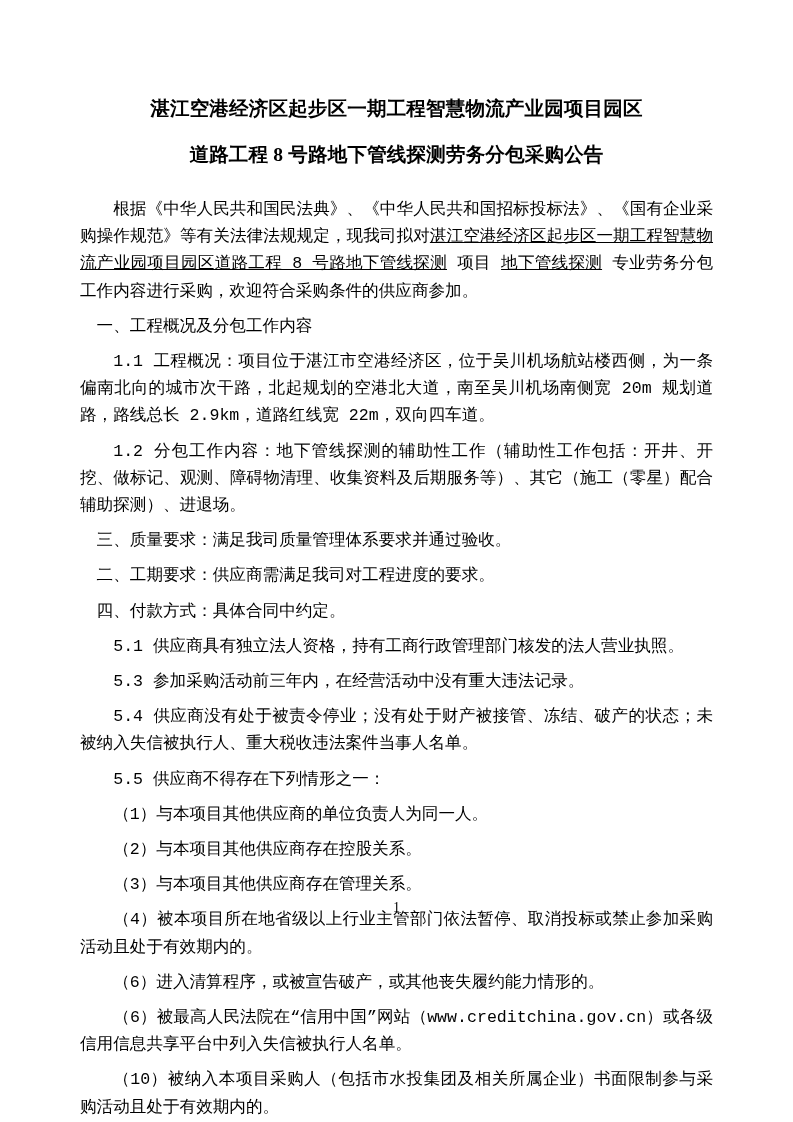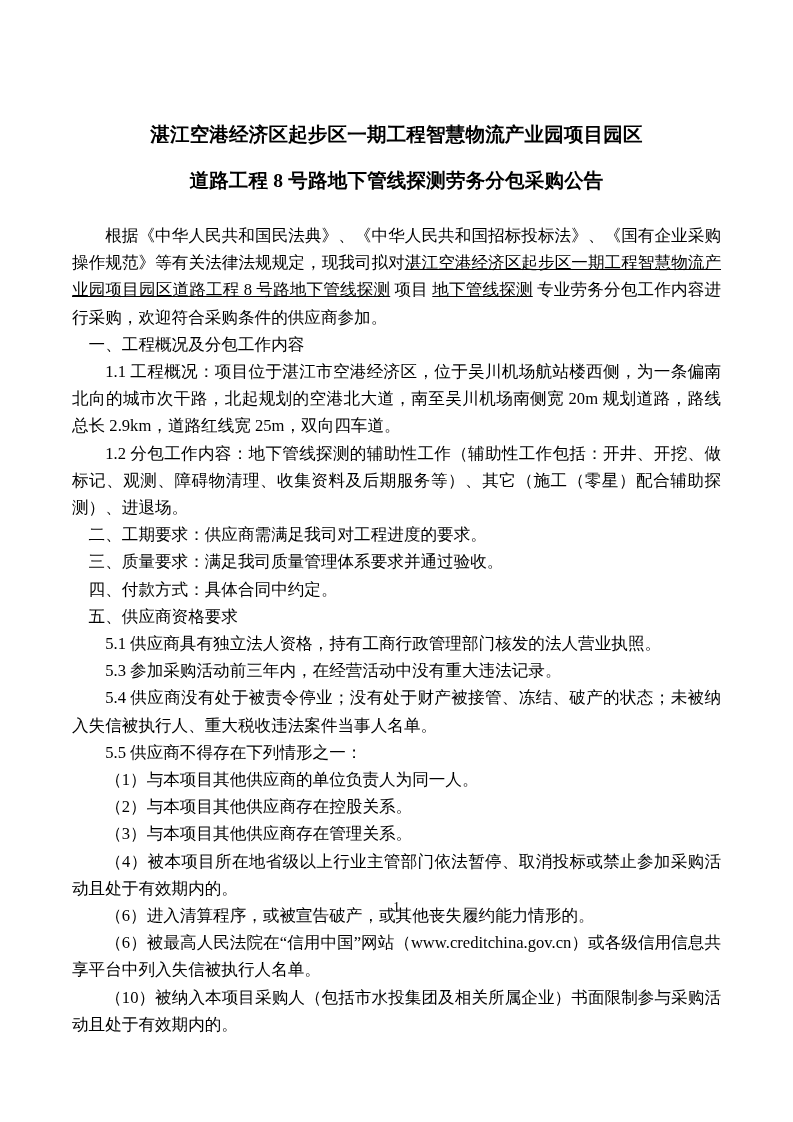--- a/index.html
+++ b/index.html
@@ -12,21 +12,21 @@
     height: 1122px;
     font-family: "Liberation Serif", "DejaVu Serif", serif;
     color: #000000;
     position: relative;
     overflow: hidden;
   }
   .page {
     width: 793px;
     height: 970px;
     box-sizing: border-box;
-    padding: 112px 72px 40px 72px;
+    padding: 86px 72px 40px 72px;
     position: relative;
   }
   .doc-title {
     text-align: center;
     font-size: 19.5px;
     font-weight: bold;
     line-height: 46px;
     letter-spacing: 0.2px;
   }
   .doc-title .line2 {
@@ -34,22 +34,23 @@
     font-family: Liberation Serif, serif;
   }
   .body-text {
     margin-top: 18px;
     font-size: 16.6px;
     line-height: 27.2px;
     text-align: justify;
     text-justify: inter-ideograph;
   }
   p.para {
-    margin: 0;
+    margin: 8px;
     text-indent: 2em;
+    font-family: Liberation Mono, monospace;
   }
   p.para.indent1 {
     text-indent: 1em;
   }
   .u {
     text-decoration: underline;
   }
   .page-number {
     position: absolute;
     bottom: 54px;
@@ -70,26 +71,25 @@
     <span class="line2">道路工程 8 号路地下管线探测劳务分包采购公告</span>
   </div>
 
   <div class="body-text">
 
     <p class="para">
       <span>根据《中华人民共和国民法典》、《中华人民共和国招标投标法》、《国有企业采购操作规范》等有关法律法规规定，现我司拟对</span><span class="u">湛江空港经济区起步区一期工程智慧物流产业园项目园区道路工程 8 号路地下管线探测</span><span> 项目 </span><span class="u">地下管线探测</span><span> 专业劳务分包工作内容进行采购，欢迎符合采购条件的供应商参加。</span>
     </p>
 
     <p class="para indent1">一、工程概况及分包工作内容</p>
-    <p class="para">1.1 工程概况：项目位于湛江市空港经济区，位于吴川机场航站楼西侧，为一条偏南北向的城市次干路，北起规划的空港北大道，南至吴川机场南侧宽 20m 规划道路，路线总长 2.9km，道路红线宽 25m，双向四车道。</p>
+    <p class="para">1.1 工程概况：项目位于湛江市空港经济区，位于吴川机场航站楼西侧，为一条偏南北向的城市次干路，北起规划的空港北大道，南至吴川机场南侧宽 20m 规划道路，路线总长 2.9km，道路红线宽 22m，双向四车道。</p>
     <p class="para">1.2 分包工作内容：地下管线探测的辅助性工作（辅助性工作包括：开井、开挖、做标记、观测、障碍物清理、收集资料及后期服务等）、其它（施工（零星）配合辅助探测）、进退场。</p>
+    <p class="para indent1">三、质量要求：满足我司质量管理体系要求并通过验收。</p>
     <p class="para indent1">二、工期要求：供应商需满足我司对工程进度的要求。</p>
-    <p class="para indent1">三、质量要求：满足我司质量管理体系要求并通过验收。</p>
     <p class="para indent1">四、付款方式：具体合同中约定。</p>
-    <p class="para indent1">五、供应商资格要求</p>
     <p class="para">5.1 供应商具有独立法人资格，持有工商行政管理部门核发的法人营业执照。</p>
     <p class="para">5.3 参加采购活动前三年内，在经营活动中没有重大违法记录。</p>
     <p class="para">5.4 供应商没有处于被责令停业；没有处于财产被接管、冻结、破产的状态；未被纳入失信被执行人、重大税收违法案件当事人名单。</p>
     <p class="para">5.5 供应商不得存在下列情形之一：</p>
     <p class="para">（1）与本项目其他供应商的单位负责人为同一人。</p>
     <p class="para">（2）与本项目其他供应商存在控股关系。</p>
     <p class="para">（3）与本项目其他供应商存在管理关系。</p>
     <p class="para">（4）被本项目所在地省级以上行业主管部门依法暂停、取消投标或禁止参加采购活动且处于有效期内的。</p>
     <p class="para">（6）进入清算程序，或被宣告破产，或其他丧失履约能力情形的。</p>
     <p class="para">（6）被最高人民法院在“信用中国”网站（www.creditchina.gov.cn）或各级信用信息共享平台中列入失信被执行人名单。</p>

